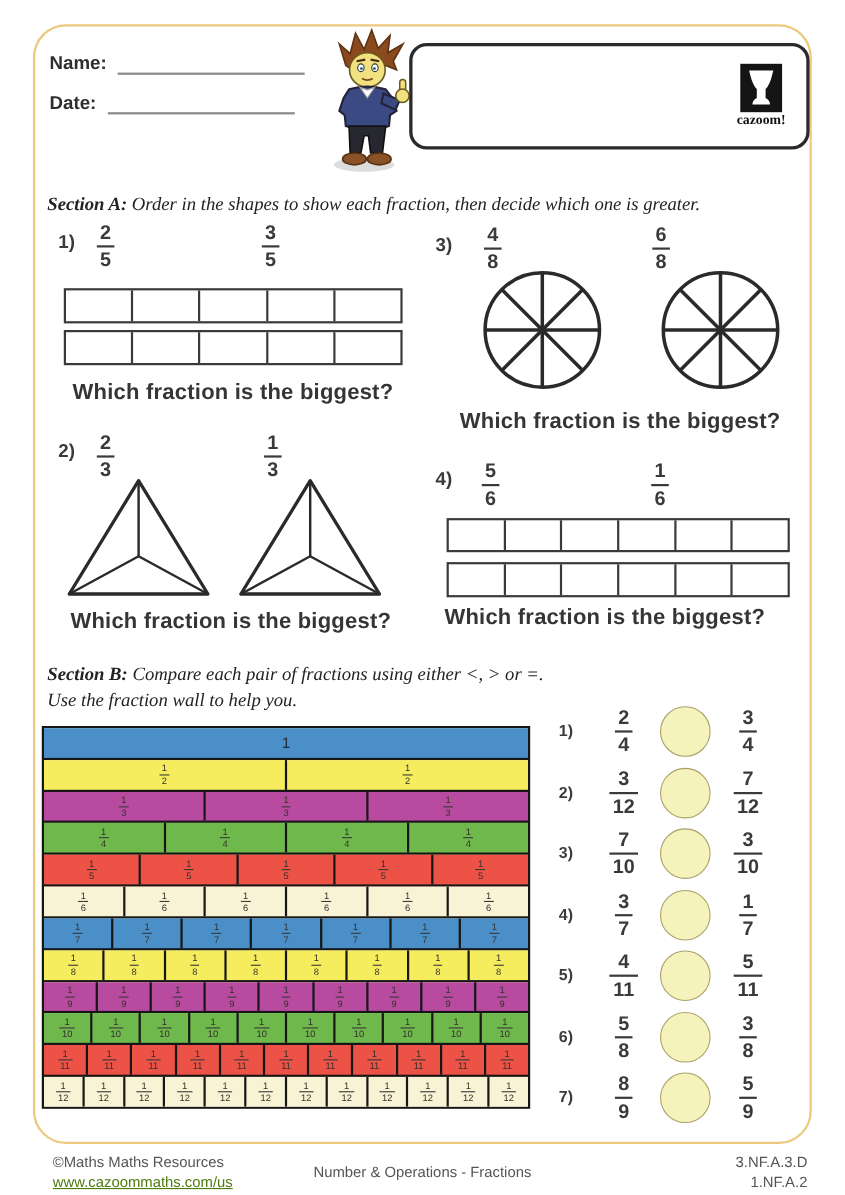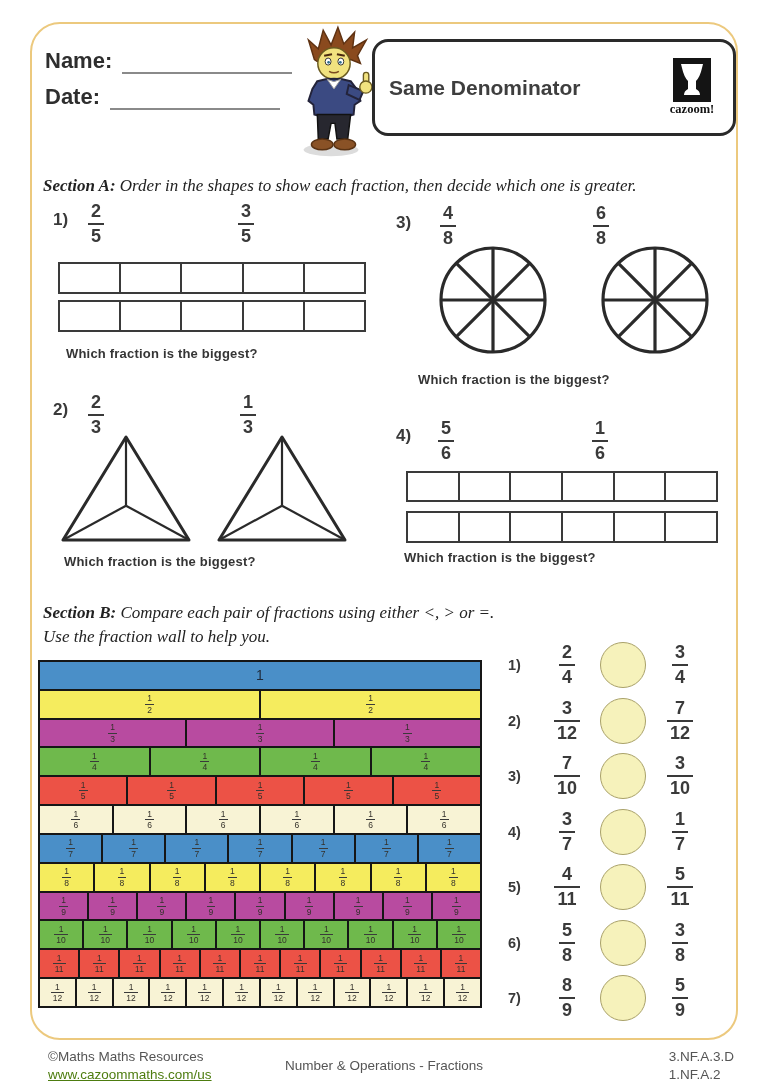--- a/index.html
+++ b/index.html
@@ -5,42 +5,42 @@
   html,body{margin:0;padding:0;}
   body{
     width:768px;height:1086px;position:relative;background:#ffffff;
     font-family:"Liberation Sans",sans-serif;color:#3a3a3a;overflow:hidden;
   }
   .page-border{
     position:absolute;left:30px;top:22px;width:708px;height:1018px;
     border:2.5px solid #ecc97e;border-radius:30px;box-sizing:border-box;
   }
   
-  .id-row{position:absolute;left:45px;font-size:22px;font-weight:bold;color:#2e2e2e;}
+  .id-row{position:absolute;left:45px;font-size:17px;font-weight:bold;color:#2e2e2e;}
   .write-line{display:inline-block;width:170px;height:15px;border-bottom:2px solid #8a8a8a;margin-left:10px;vertical-align:bottom;}
   .boy{position:absolute;left:282px;top:24px;}
   .title-box{
     position:absolute;left:372px;top:39px;width:364px;height:97px;
     border:3px solid #2a2a2a;border-radius:16px;background:#fff;
     display:flex;align-items:center;padding:0 10px 0 14px;box-sizing:border-box;
   }
   .title-text{flex:1;font-size:21px;font-weight:bold;color:#3e3e3e;line-height:1.22;}
   .logo{width:62px;display:flex;flex-direction:column;align-items:center;}
   .logo-mark{width:38px;height:44px;background:#141414;display:flex;align-items:center;justify-content:center;}
   .logo-text{font-family:"Liberation Serif","DejaVu Serif",serif;font-weight:bold;font-size:12.5px;color:#111;margin-top:0;}
   
   .sec-head{position:absolute;font-family:"Liberation Serif","DejaVu Serif",serif;font-style:italic;font-size:17px;color:#222;}
   .sec-head b{font-weight:bold;margin-top:48px;}
   
   .frac{display:inline-flex;flex-direction:column;align-items:center;font-weight:bold;font-size:18px;line-height:1.15;color:#3a3a3a;}
   .frac .fn{padding:0 3px;}
   .frac .fd{border-top:2.5px solid #3a3a3a;padding:1px 3px 0;margin-top:1px;}
   .abs{position:absolute;}
   .pnum{position:absolute;font-size:17px;font-weight:bold;color:#3a3a3a;}
-  .question{position:absolute;font-size:13px;font-weight:bold;color:#353535;letter-spacing:.2px;}
+  .question{position:absolute;font-size:20px;font-weight:bold;color:#353535;letter-spacing:.2px;}
   
   .bar{position:absolute;display:flex;border:2.5px solid #3a3a3a;background:#fff;box-sizing:border-box;}
   .bar-cell{flex:1;border-right:2.5px solid #3a3a3a;}
   .bar-cell:last-child{border-right:none;}
   .shape{position:absolute;}
   
   .wall{
     position:absolute;left:38px;top:660px;width:444px;height:348px;
     border:2px solid #161616;display:flex;flex-direction:column;box-sizing:border-box;
   }
@@ -55,21 +55,21 @@
   
   .cmp-row{position:absolute;left:508px;width:242px;height:50px;display:flex;align-items:center;}
   .cmp-num{width:36px;font-size:14.5px;font-weight:bold;color:#3a3a3a;}
   .fslot{width:46px;display:flex;justify-content:center;}
   .answer-circle{width:46px;height:46px;border-radius:50%;margin:0 11px 0 10px;box-sizing:border-box;}
   
   .footer{position:absolute;font-size:13.5px;color:#555;line-height:1.35;}
   .f-left{left:48px;top:1048px;}
   .f-link{color:#4d7c0f;text-decoration:underline;cursor:pointer;}
   .f-center{left:0;right:0;top:1057px;text-align:center;}
-  .f-right{right:34px;top:1048px;}
+  .f-right{right:34px;top:1048px;text-align:right;}
 </style>
 </head>
 <body>
 
 <div class="page-border" style="border-color: rgb(236, 201, 126);"></div>
 
 <div class="id-row" style="top:48px;">
   <span>Name:</span><span class="write-line"></span>
 </div>
 <div class="id-row" style="top:84px;">
@@ -92,21 +92,20 @@
   <path d="M68,62 L83,68 L79,77 L66,71 Z" fill="#3b4a82" stroke="#23233a" stroke-width="2"></path>
   <rect x="83" y="49" width="5.5" height="11" rx="2.7" fill="#f1e27f" stroke="#6a5a20" stroke-width="1.4"></rect>
   <circle cx="85.5" cy="64" r="6.2" fill="#f1e27f" stroke="#6a5a20" stroke-width="1.4"></circle>
   <path d="M36,92 L70,92 L67,117 L56,117 L54,101 L50,101 L47,117 L37,117 Z" fill="#27272f" stroke="#111" stroke-width="1.5"></path>
   <ellipse cx="41" cy="122.5" rx="11" ry="5.5" fill="#8a5226" stroke="#5a3314" stroke-width="1.5"></ellipse>
   <ellipse cx="64" cy="122.5" rx="11" ry="5.5" fill="#8a5226" stroke="#5a3314" stroke-width="1.5"></ellipse>
 </svg>
 
 <div class="title-box">
   <div class="title-text">
-    <div>Same Denominator</div>
   </div>
   <div class="logo">
     <div class="logo-mark">
       <svg width="26" height="36" viewBox="0 0 26 36">
         <path d="M2,2 L24,2 L23,6 Q21,15 17,19 L17,27 Q21,29 21,33 L5,33 Q5,29 9,27 L9,19 Q5,15 3,6 Z" fill="#ffffff"></path>
       </svg>
     </div>
     <div class="logo-text">cazoom!</div>
   </div>
 </div>

